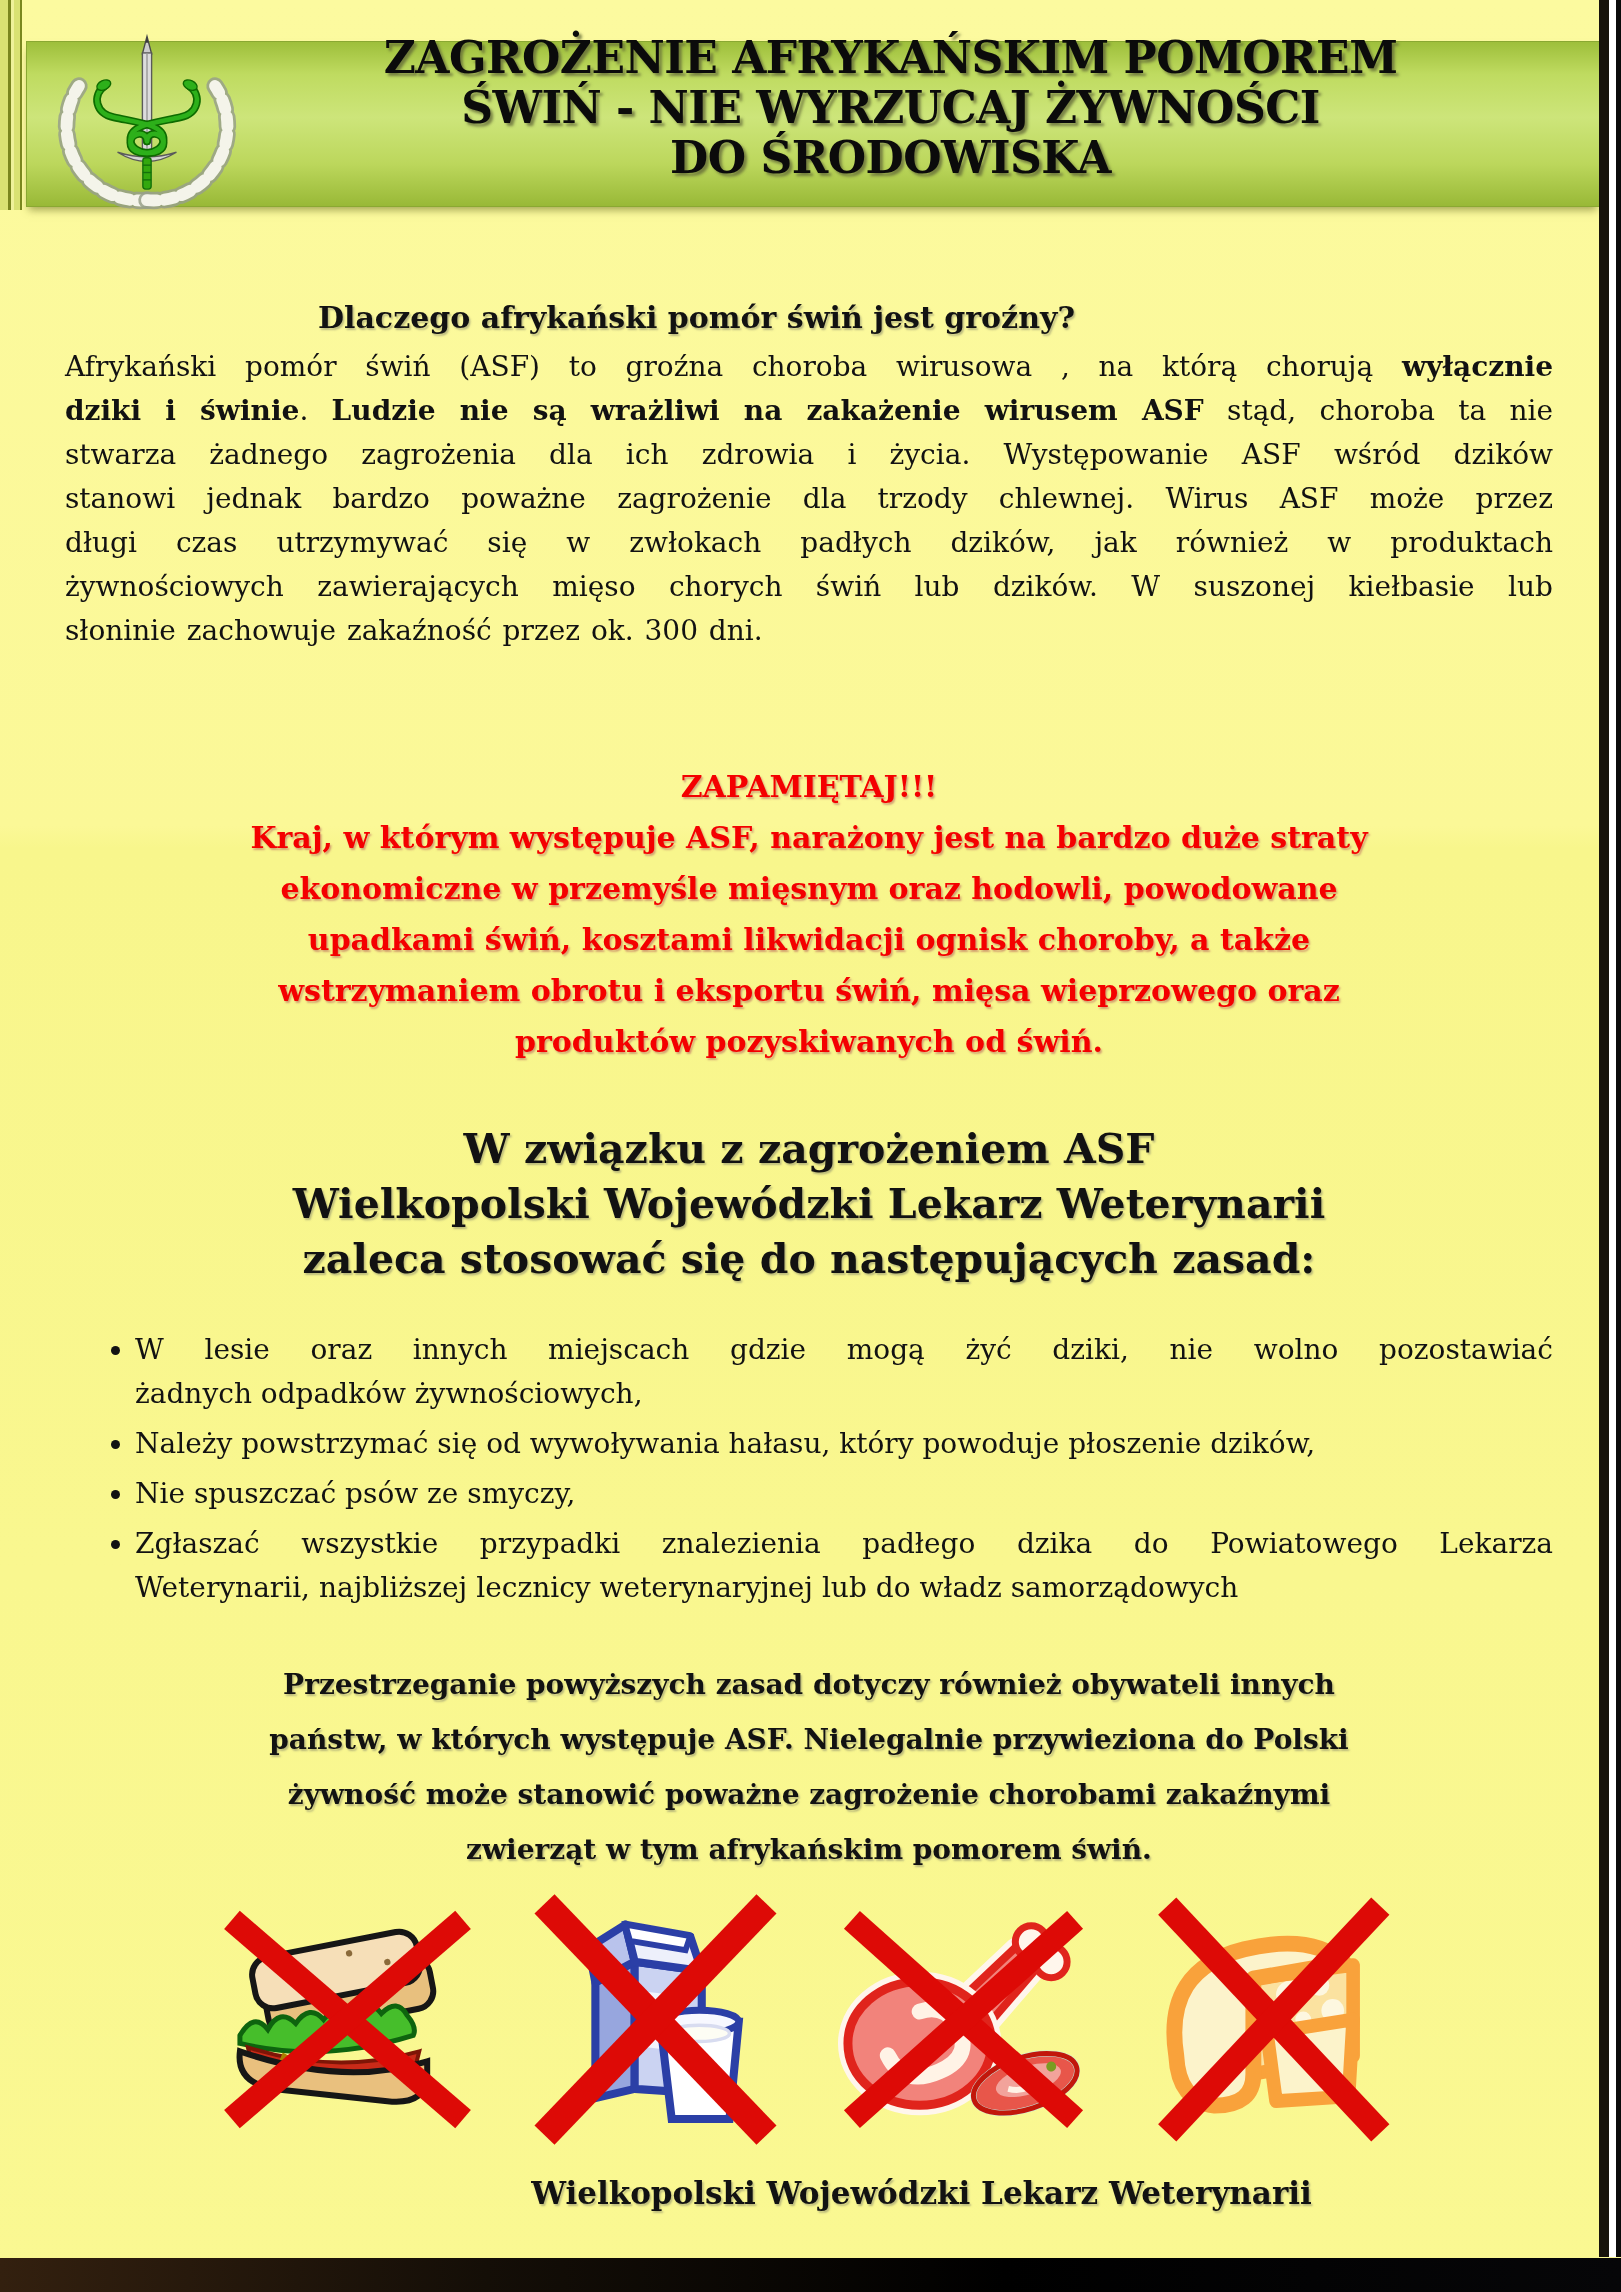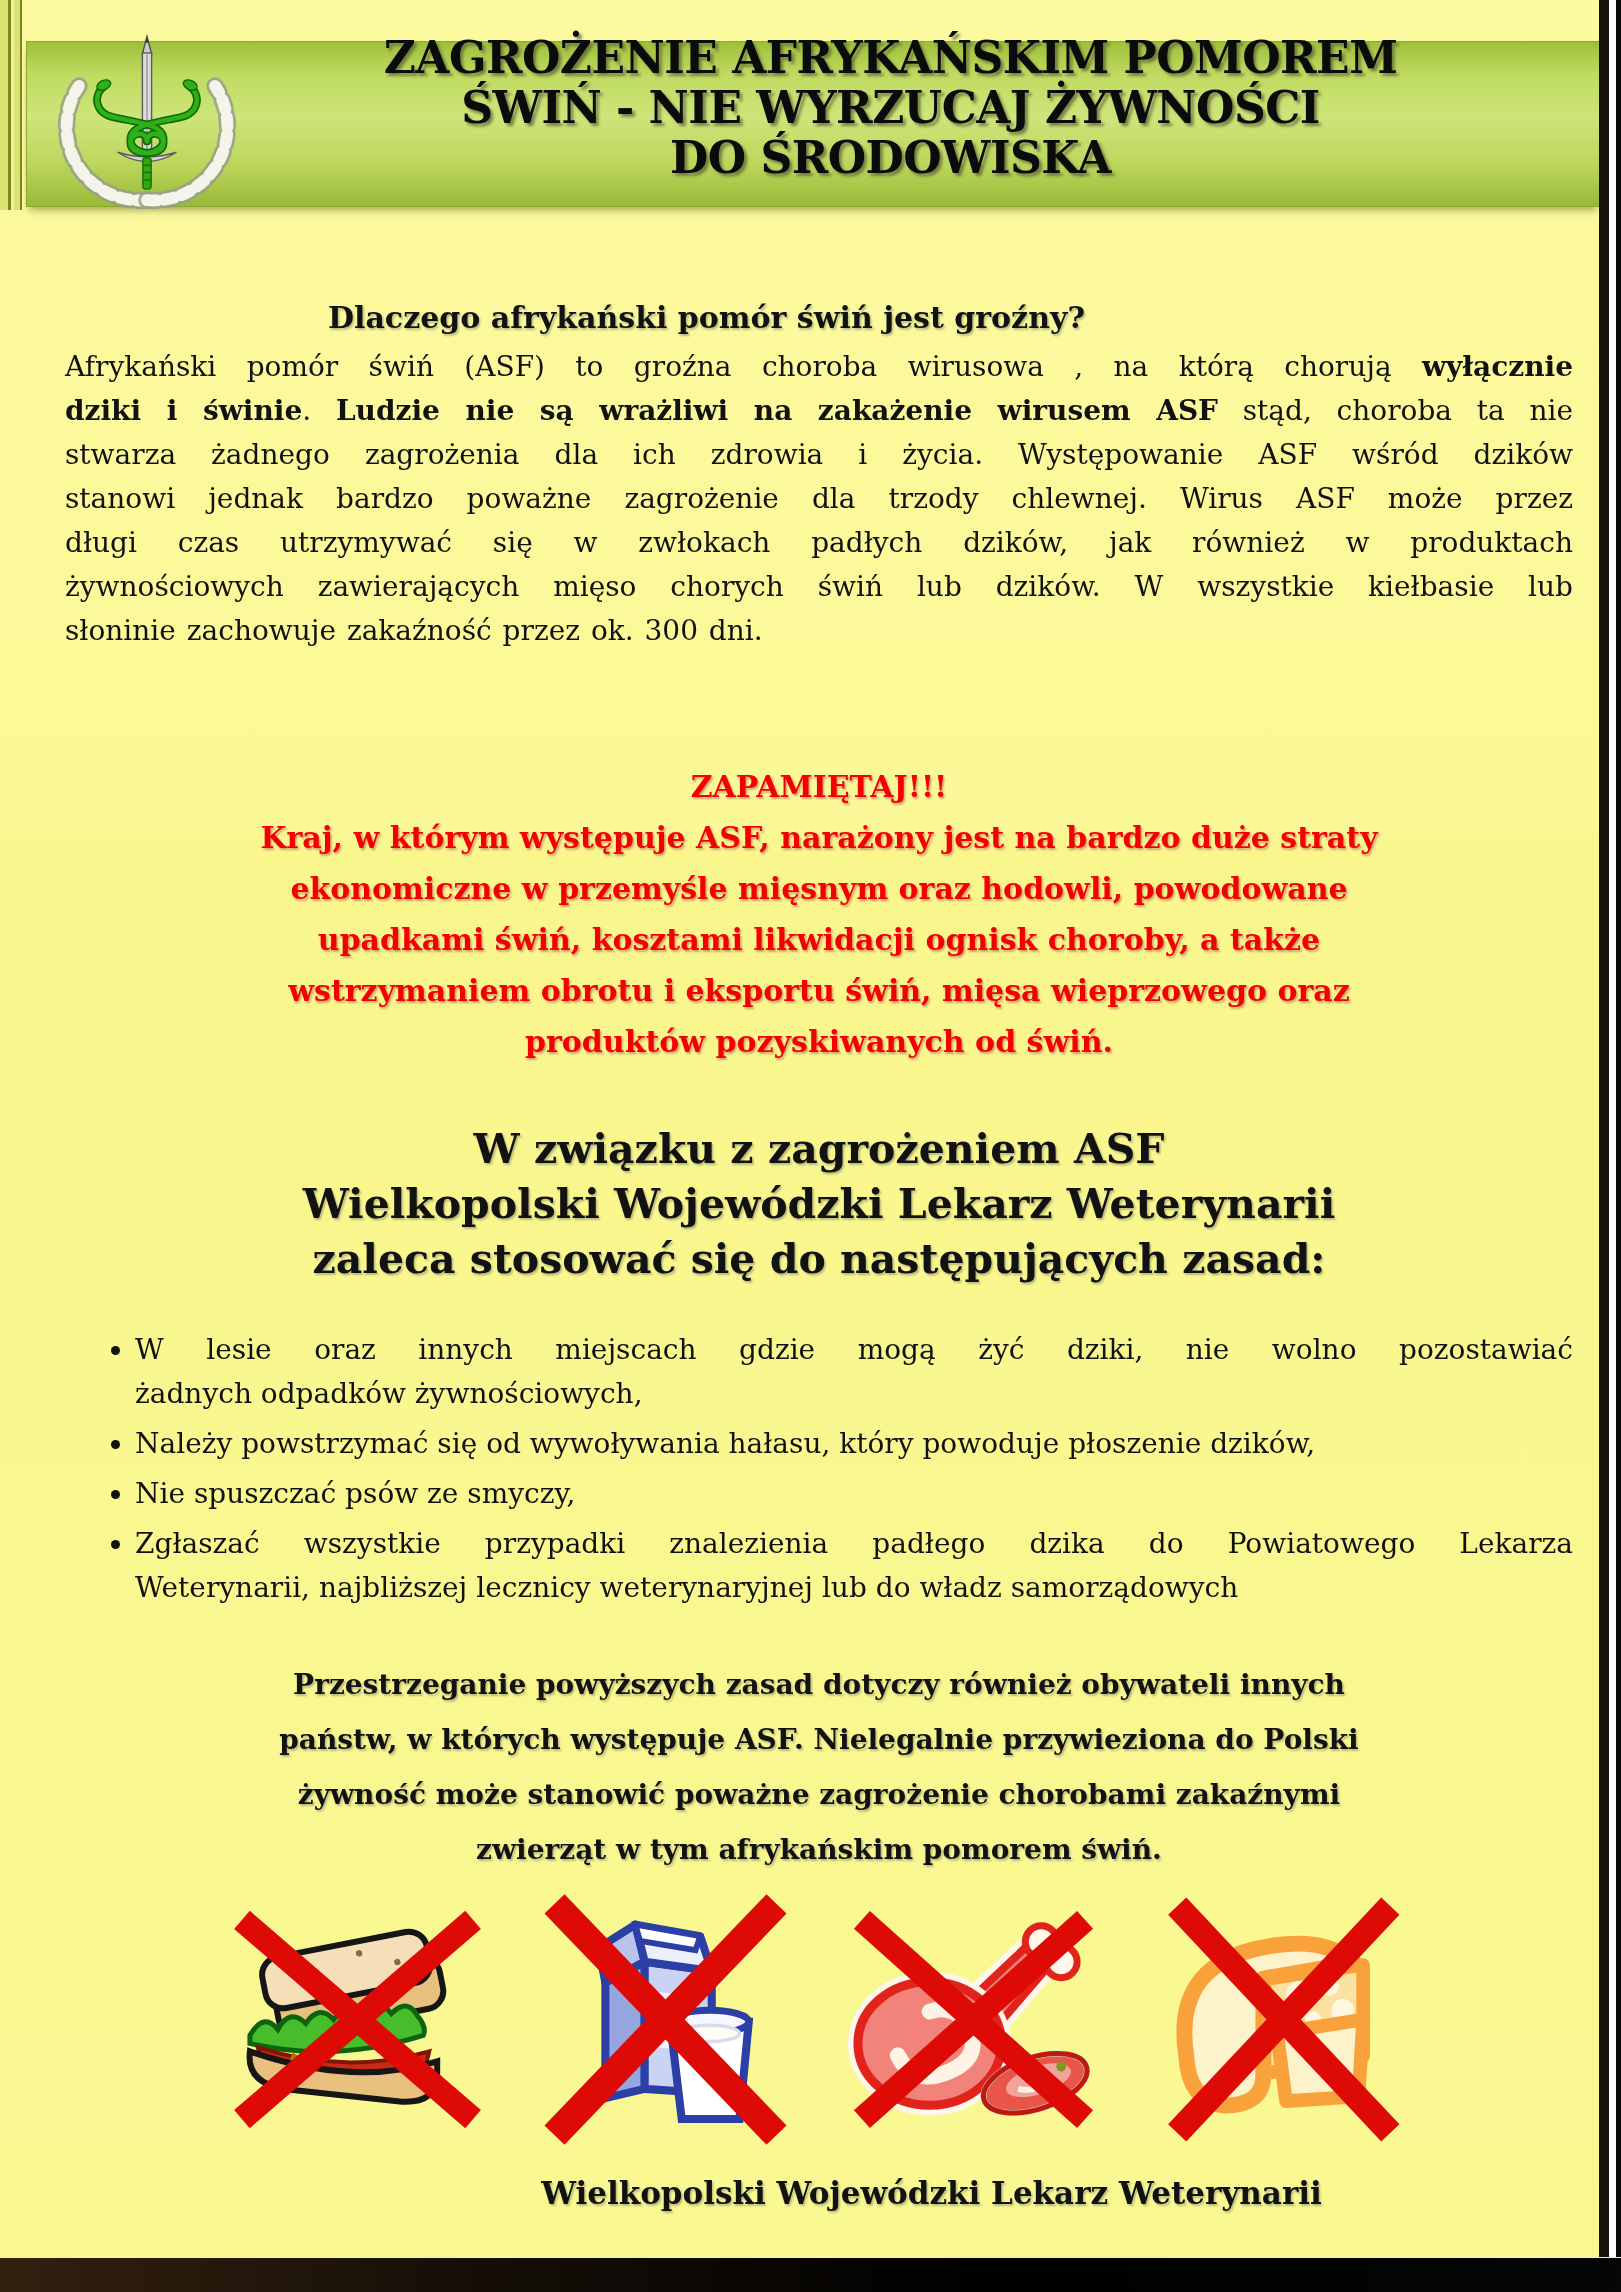--- a/index.html
+++ b/index.html
@@ -17,21 +17,21 @@
   .band{position:absolute;top:41px;left:25.5px;width:1574px;height:166px;z-index:2;
      background:linear-gradient(180deg,#9DBE3A 0%,#BFDB60 20%,#CDE57A 46%,#BCD75C 74%,#98B836 100%);
      box-shadow:inset 0 0 0 1px #8aa832,0 5.9px 7.8px -2.9px rgba(105,110,35,.6);}
   .logo{position:absolute;left:29px;top:-15.7px;width:184px;height:192px;}
   .logo svg{width:100%;height:100%;}
   .title{position:absolute;left:274px;right:118px;top:-7.8px;margin:0;text-align:center;
      font-size:44px;line-height:50px;font-weight:bold;color:#0b0b0b;letter-spacing:-0.5px;
      text-shadow:2.9px 2.9px 2.9px rgba(95,100,55,.75);}
   .title span{display:block;}
   
-  main{position:absolute;top:184px;left:65px;right:48px;z-index:1;color:#121212;}
+  main{position:absolute;top:184px;left:65px;right:68px;z-index:1;color:#121212;}
   .why-heading{margin:116px 225px 0 0;text-align:center;font-size:30px;font-weight:bold;
      text-shadow:1.5px 2px 2px rgba(135,135,105,.55);}
   .intro{margin-top:10px;font-size:28px;line-height:44px;word-spacing:2px;}
   .jl{text-align:justify;text-align-last:justify;}
   .remember{margin-top:108px;text-align:center;color:#F40000;font-weight:bold;
      font-size:30px;line-height:51px;text-shadow:1.5px 2px 2px rgba(185,105,95,.6);}
   .advice{margin-top:55px;text-align:center;font-weight:bold;font-size:41px;line-height:55px;
      text-shadow:1.5px 2px 2px rgba(135,135,105,.55);}
   ul.bullets{margin:41px 0 0;padding-left:70px;font-size:28px;line-height:44px;}
   ul.bullets li{margin-bottom:5.9px;}
@@ -86,21 +86,21 @@
   <main>
 
     <h2 class="why-heading">Dlaczego afrykański pomór świń jest groźny?</h2>
 
     <div class="intro">
       <div class="jl"><span>Afrykański pomór świń (ASF) to groźna choroba wirusowa , na którą chorują </span><b>wyłącznie</b></div>
       <div class="jl"><b>dziki i świnie</b><span>. </span><b>Ludzie nie są wrażliwi na zakażenie wirusem ASF</b><span> stąd, choroba ta nie</span></div>
       <div class="jl">stwarza żadnego zagrożenia dla ich zdrowia i życia. Występowanie ASF wśród dzików</div>
       <div class="jl">stanowi jednak bardzo poważne zagrożenie dla trzody chlewnej. Wirus ASF może przez</div>
       <div class="jl">długi czas utrzymywać się w zwłokach padłych dzików, jak również w produktach</div>
-      <div class="jl">żywnościowych zawierających mięso chorych świń lub dzików. W wszystkie kiełbasie lub</div>
+      <div class="jl">żywnościowych zawierających mięso chorych świń lub dzików. W suszonej kiełbasie lub</div>
       <div>słoninie zachowuje zakaźność przez ok. 300 dni.</div>
     </div>
 
     <div class="remember">
       <div>ZAPAMIĘTAJ!!!</div>
       <div>Kraj, w którym występuje ASF, narażony jest na bardzo duże straty</div>
       <div>ekonomiczne w przemyśle mięsnym oraz hodowli, powodowane</div>
       <div>upadkami świń, kosztami likwidacji ognisk choroby, a także</div>
       <div>wstrzymaniem obrotu i eksportu świń, mięsa wieprzowego oraz</div>
       <div>produktów pozyskiwanych od świń.</div>

